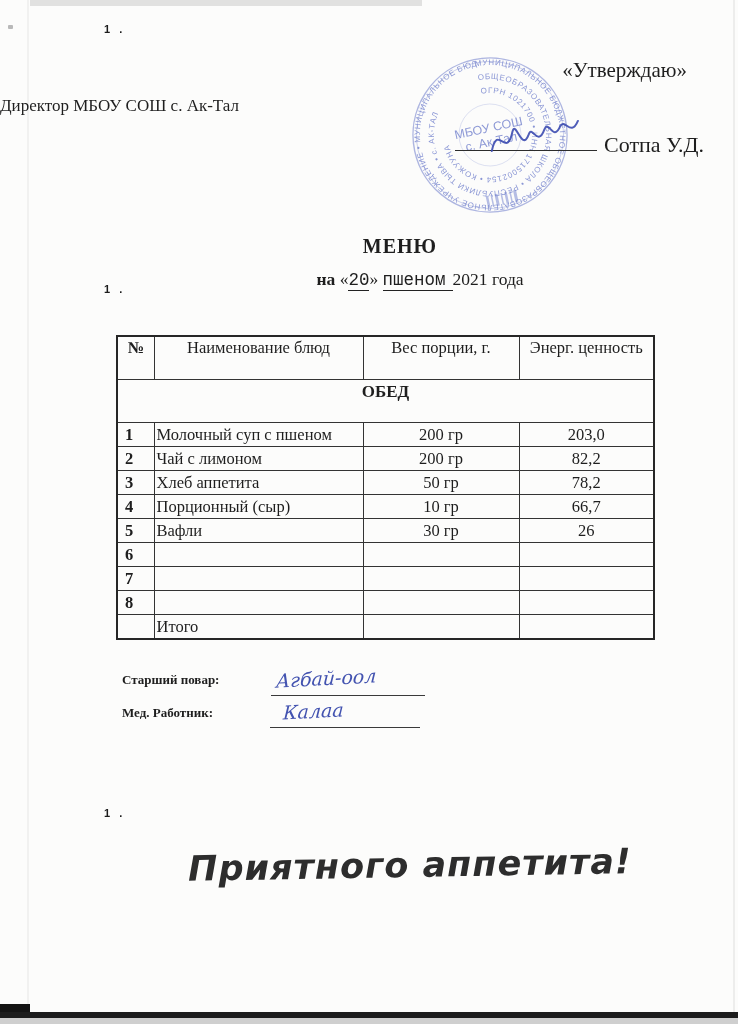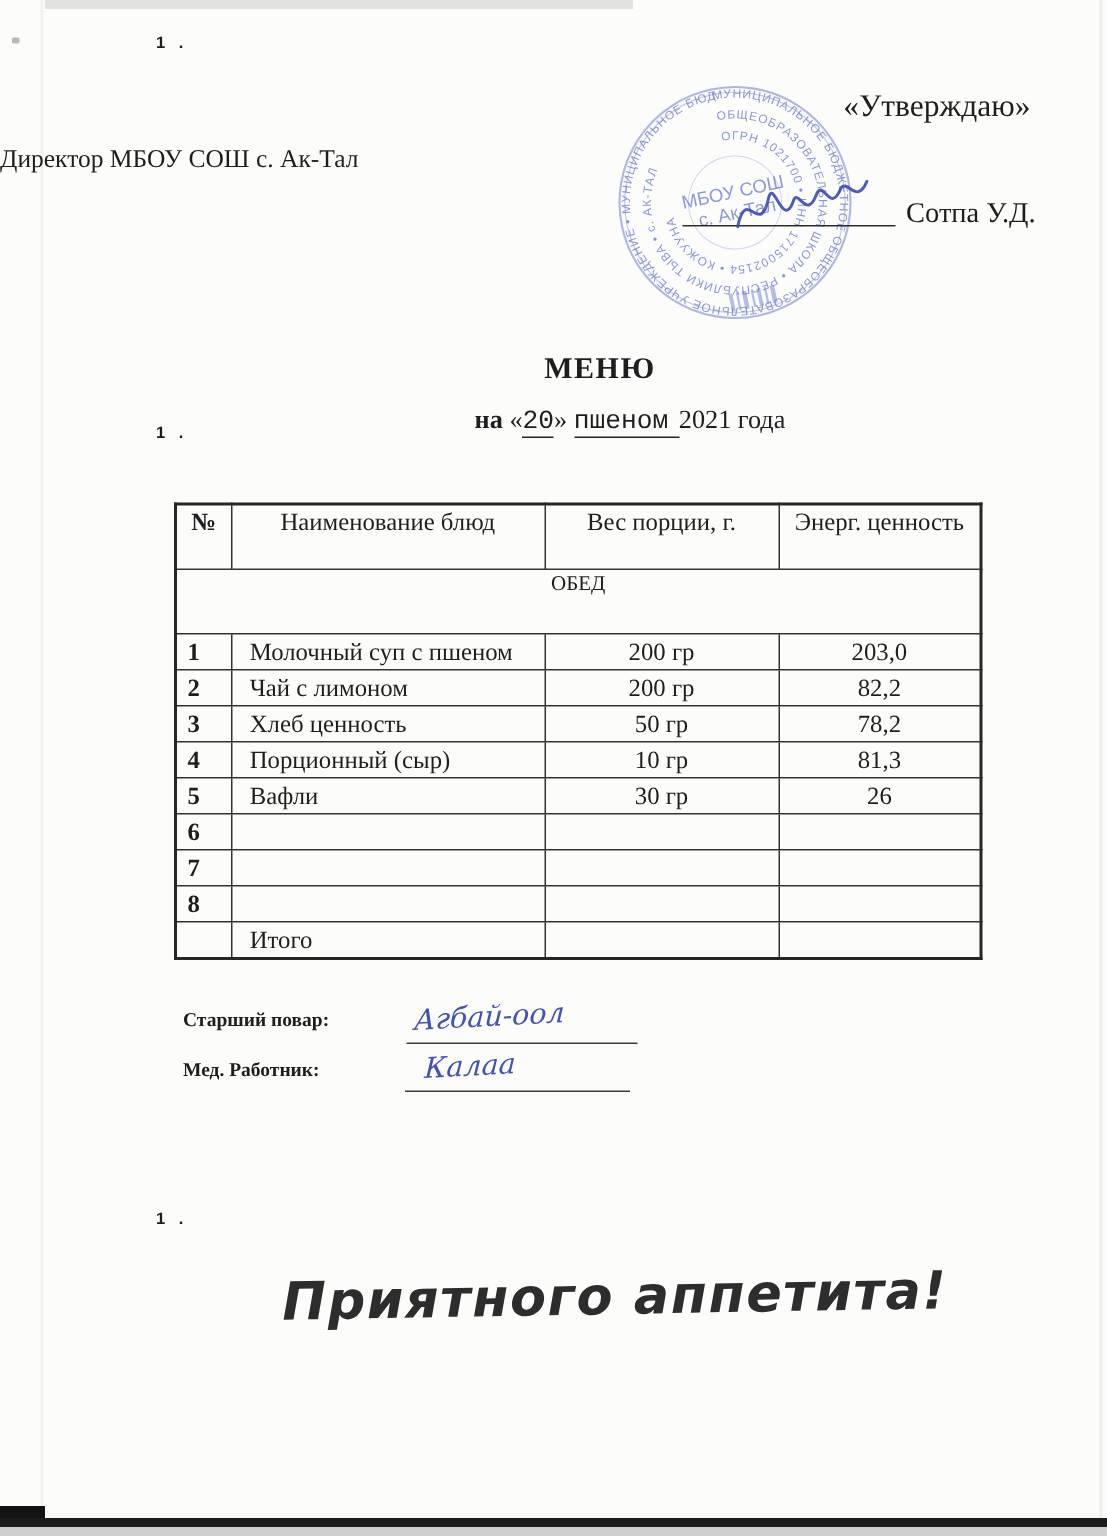--- a/index.html
+++ b/index.html
@@ -15,39 +15,39 @@
   .speck{position:absolute;left:8px;top:25px;width:5px;height:4px;background:#b9b9b9;border-radius:1px;}
   .margin-mark{position:absolute;left:104px;font:bold 11px "Liberation Sans",sans-serif;color:#1c1c1c;letter-spacing:3px;}
   .mm1{top:23px}.mm2{top:283px}.mm3{top:807px}
   .corner-block{position:absolute;left:0;top:1004px;width:30px;height:18px;background:#131313;}
   .bottom-bar{position:absolute;left:0;top:1012px;width:738px;height:6px;background:#1c1c1c;}
   .bottom-gray{position:absolute;left:0;top:1018px;width:738px;height:6px;background:#cfcfcf;}
   
   .approve{position:absolute;top:60px;left:0;width:687px;text-align:right;font-size:21px;line-height:1;}
   .director{position:absolute;top:97px;left:0;width:687px;text-align:left;font-size:17px;line-height:1;}
   .sig-line{position:absolute;left:455px;top:133px;width:142px;height:17px;border-bottom:1.6px solid #2c2c2c;}
-  .director-name{position:absolute;left:604px;top:132px;font-size:19px;}
+  .director-name{position:absolute;left:604px;top:132px;font-size:22px;}
   
   .stamp{position:absolute;left:401px;top:46px;width:178px;height:178px;transform:rotate(-12deg);opacity:.88;}
   .stamp text{fill:#5b6cc5;}
   .dir-squiggle{position:absolute;left:487px;top:114px;width:96px;height:48px;transform:rotate(-4deg);}
   
   .doc-title{position:absolute;top:235px;left:0;width:800px;text-align:center;font-size:20px;font-weight:bold;letter-spacing:1px;}
   .doc-date{position:absolute;top:269px;left:0;width:840px;text-align:center;font-size:17.5px;}
   .doc-date .und{border-bottom:1.6px solid #222;font-family:Liberation Mono, monospace;}
   .doc-date .month{padding-right:7px;}
   
   .menu-table{position:absolute;left:116px;top:335px;border-collapse:collapse;width:537px;table-layout:fixed;border:2.6px solid #262626;}
   .menu-table td{border:1.6px solid #333;font-size:16.5px;overflow:hidden;white-space:nowrap;}
   .menu-table thead td{height:40px;vertical-align:top;text-align:center;padding-top:1px;white-space:normal;line-height:1.25;}
   .menu-table .num-h{font-weight:bold;}
-  .section-row td{height:20px;text-align:center;font-weight:normal;font-size:14px;}
+  .section-row td{height:20px;text-align:center;font-weight:bold;font-size:17px;}
   .menu-table tbody td,.menu-table tfoot td{height:21px;}
   .col-num{font-weight:bold;text-align:left;padding-left:7px;}
-  .col-name{text-align:left;padding-left:12px;font-family:Liberation Serif, serif;}
+  .col-name{text-align:left;padding-left:2px;font-family:Liberation Serif, serif;}
   .col-weight,.col-energy{text-align:center;}
   
   .sig-label{position:absolute;left:122px;font-size:13px;font-weight:bold;}
   .lab1{top:672px}.lab2{top:705px}
   .hand-line{position:absolute;height:0;border-bottom:1.5px solid #3a3a3a;}
   .hl1{left:271px;top:695px;width:154px;}
   .hl2{left:270px;top:727px;width:150px;}
   .handwriting{position:absolute;font-family:"DejaVu Serif",serif;font-style:italic;font-size:19px;transform:rotate(-3deg) skewX(-6deg);}
   .hw1{left:276px;top:667px;}
   .hw2{left:283px;top:700px;}
@@ -141,29 +141,29 @@
           <td class="col-energy">203,0</td>
         </tr>
         <tr>
           <td class="col-num">2</td>
           <td class="col-name">Чай с лимоном</td>
           <td class="col-weight">200 гр</td>
           <td class="col-energy">82,2</td>
         </tr>
         <tr>
           <td class="col-num">3</td>
-          <td class="col-name">Хлеб ценность</td>
+          <td class="col-name">Хлеб аппетита</td>
           <td class="col-weight">50 гр</td>
           <td class="col-energy">78,2</td>
         </tr>
         <tr>
           <td class="col-num">4</td>
           <td class="col-name">Порционный (сыр)</td>
           <td class="col-weight">10 гр</td>
-          <td class="col-energy">81,3</td>
+          <td class="col-energy">66,7</td>
         </tr>
         <tr>
           <td class="col-num">5</td>
           <td class="col-name">Вафли</td>
           <td class="col-weight">30 гр</td>
           <td class="col-energy">26</td>
         </tr>
         <tr>
           <td class="col-num">6</td>
           <td class="col-name"></td>

